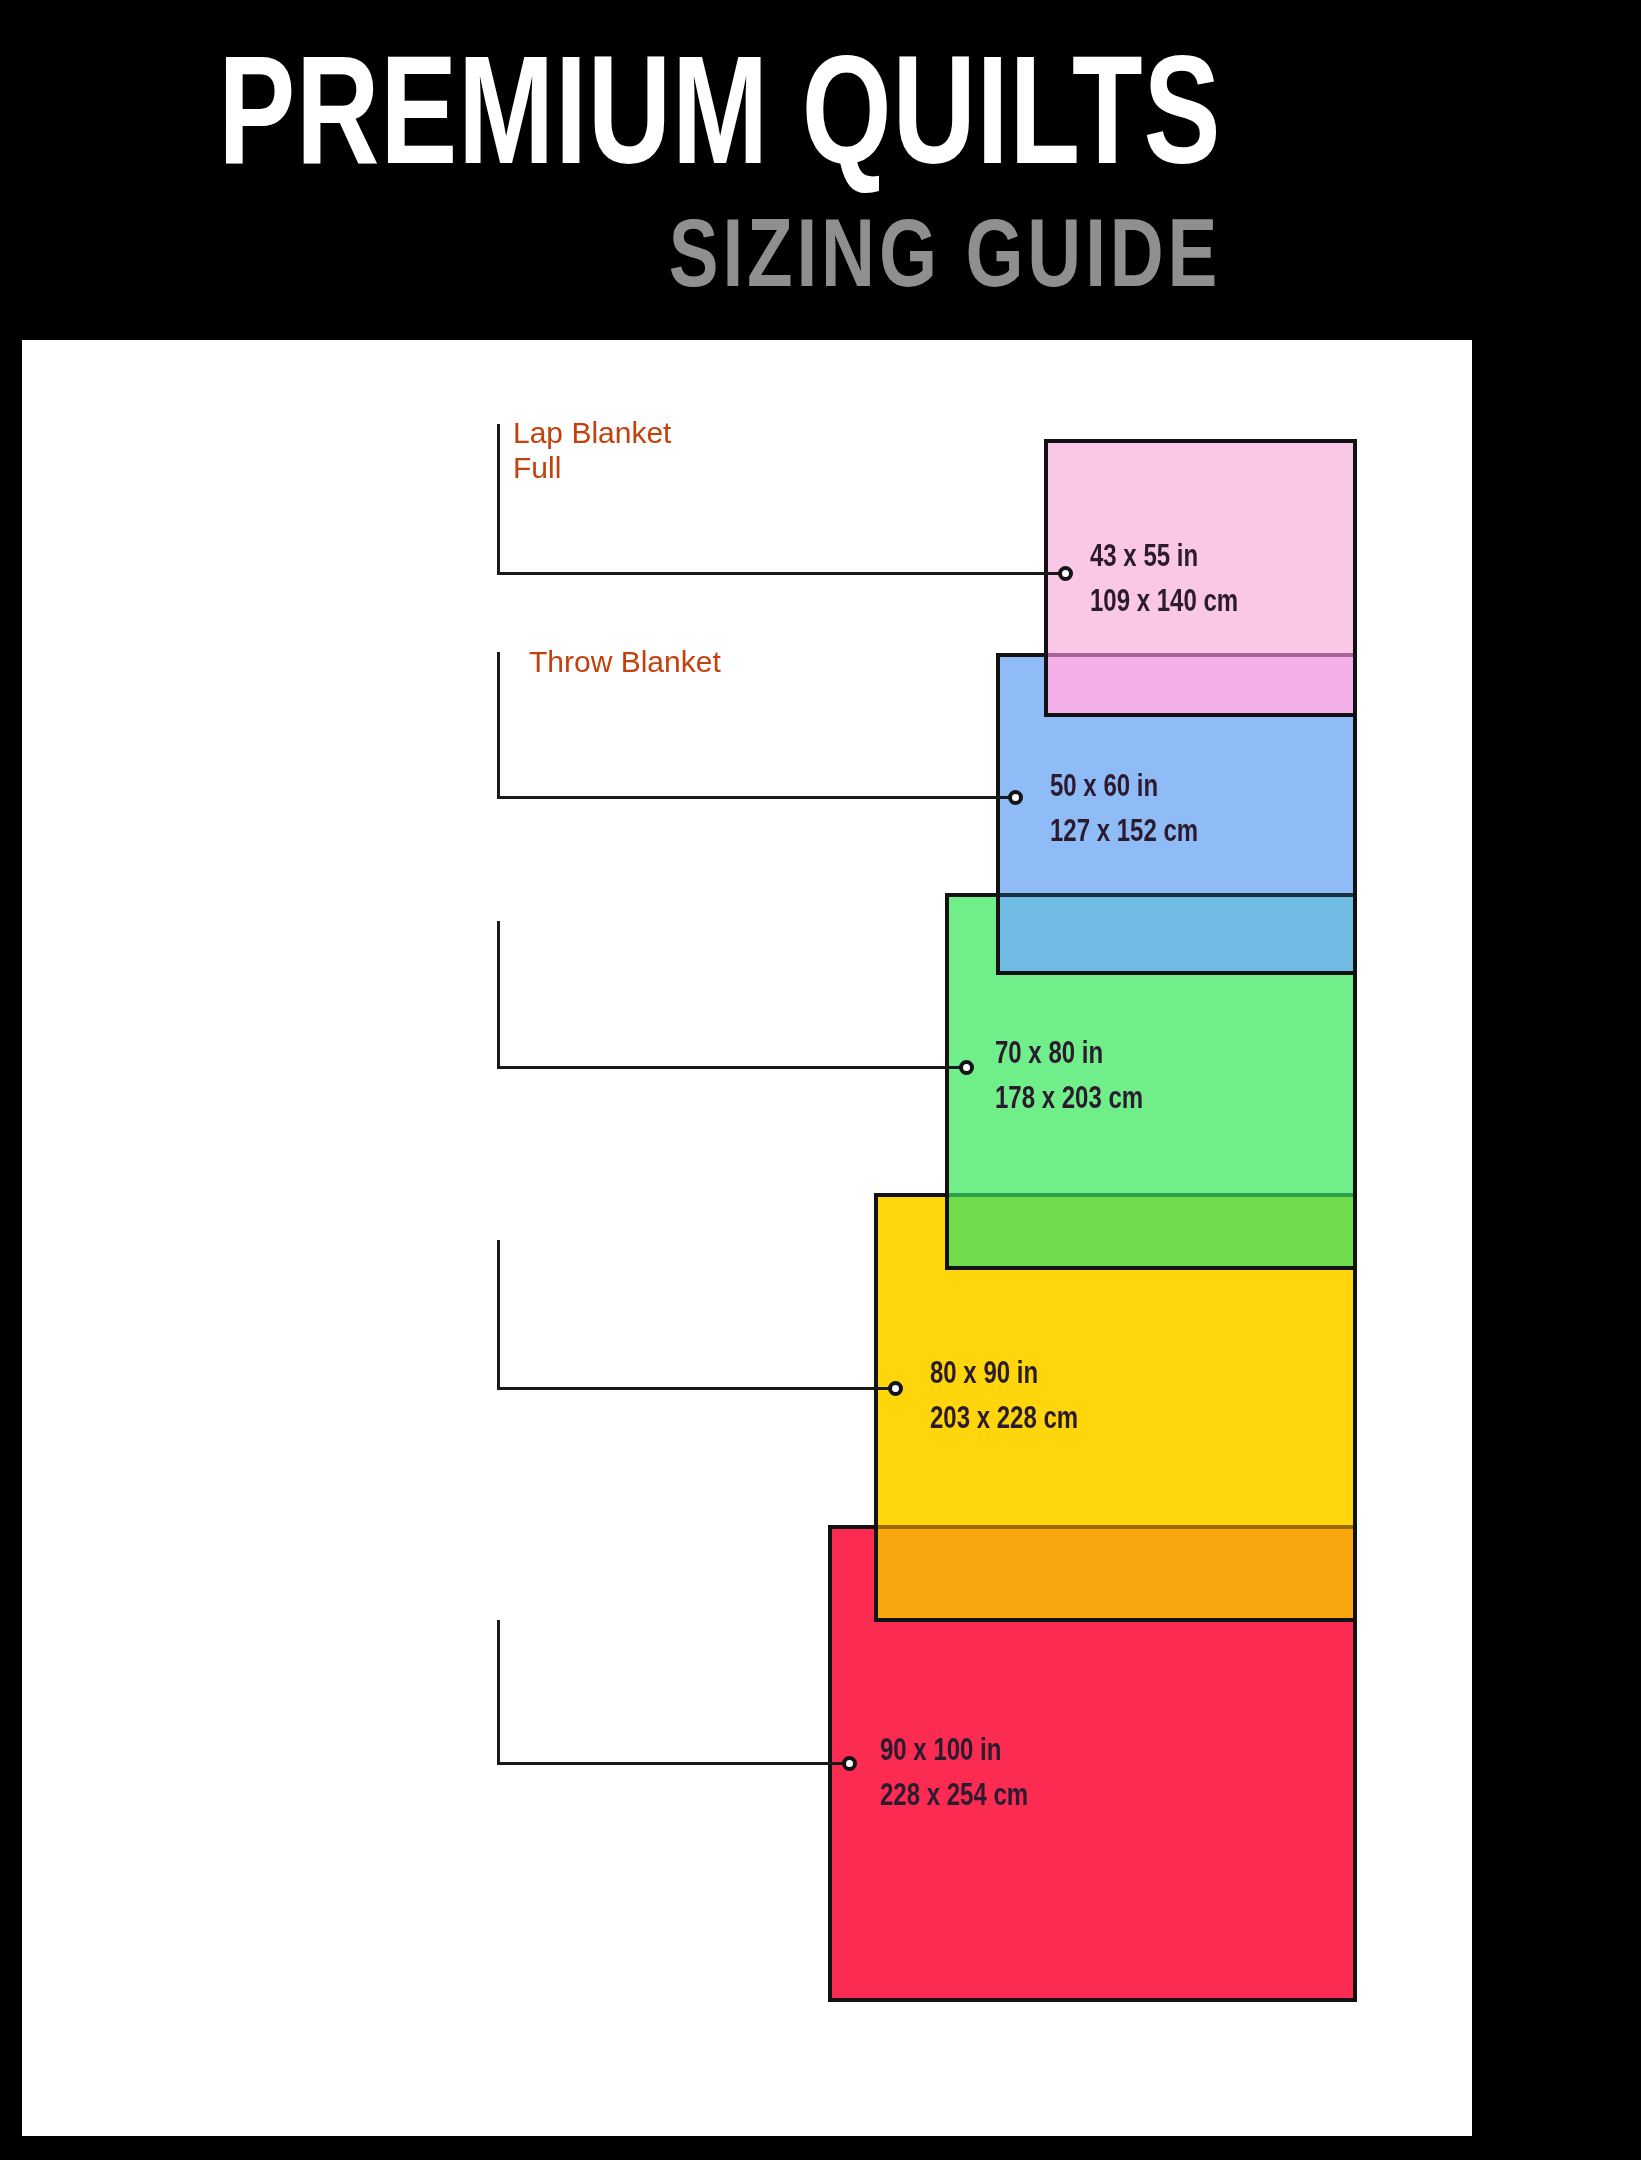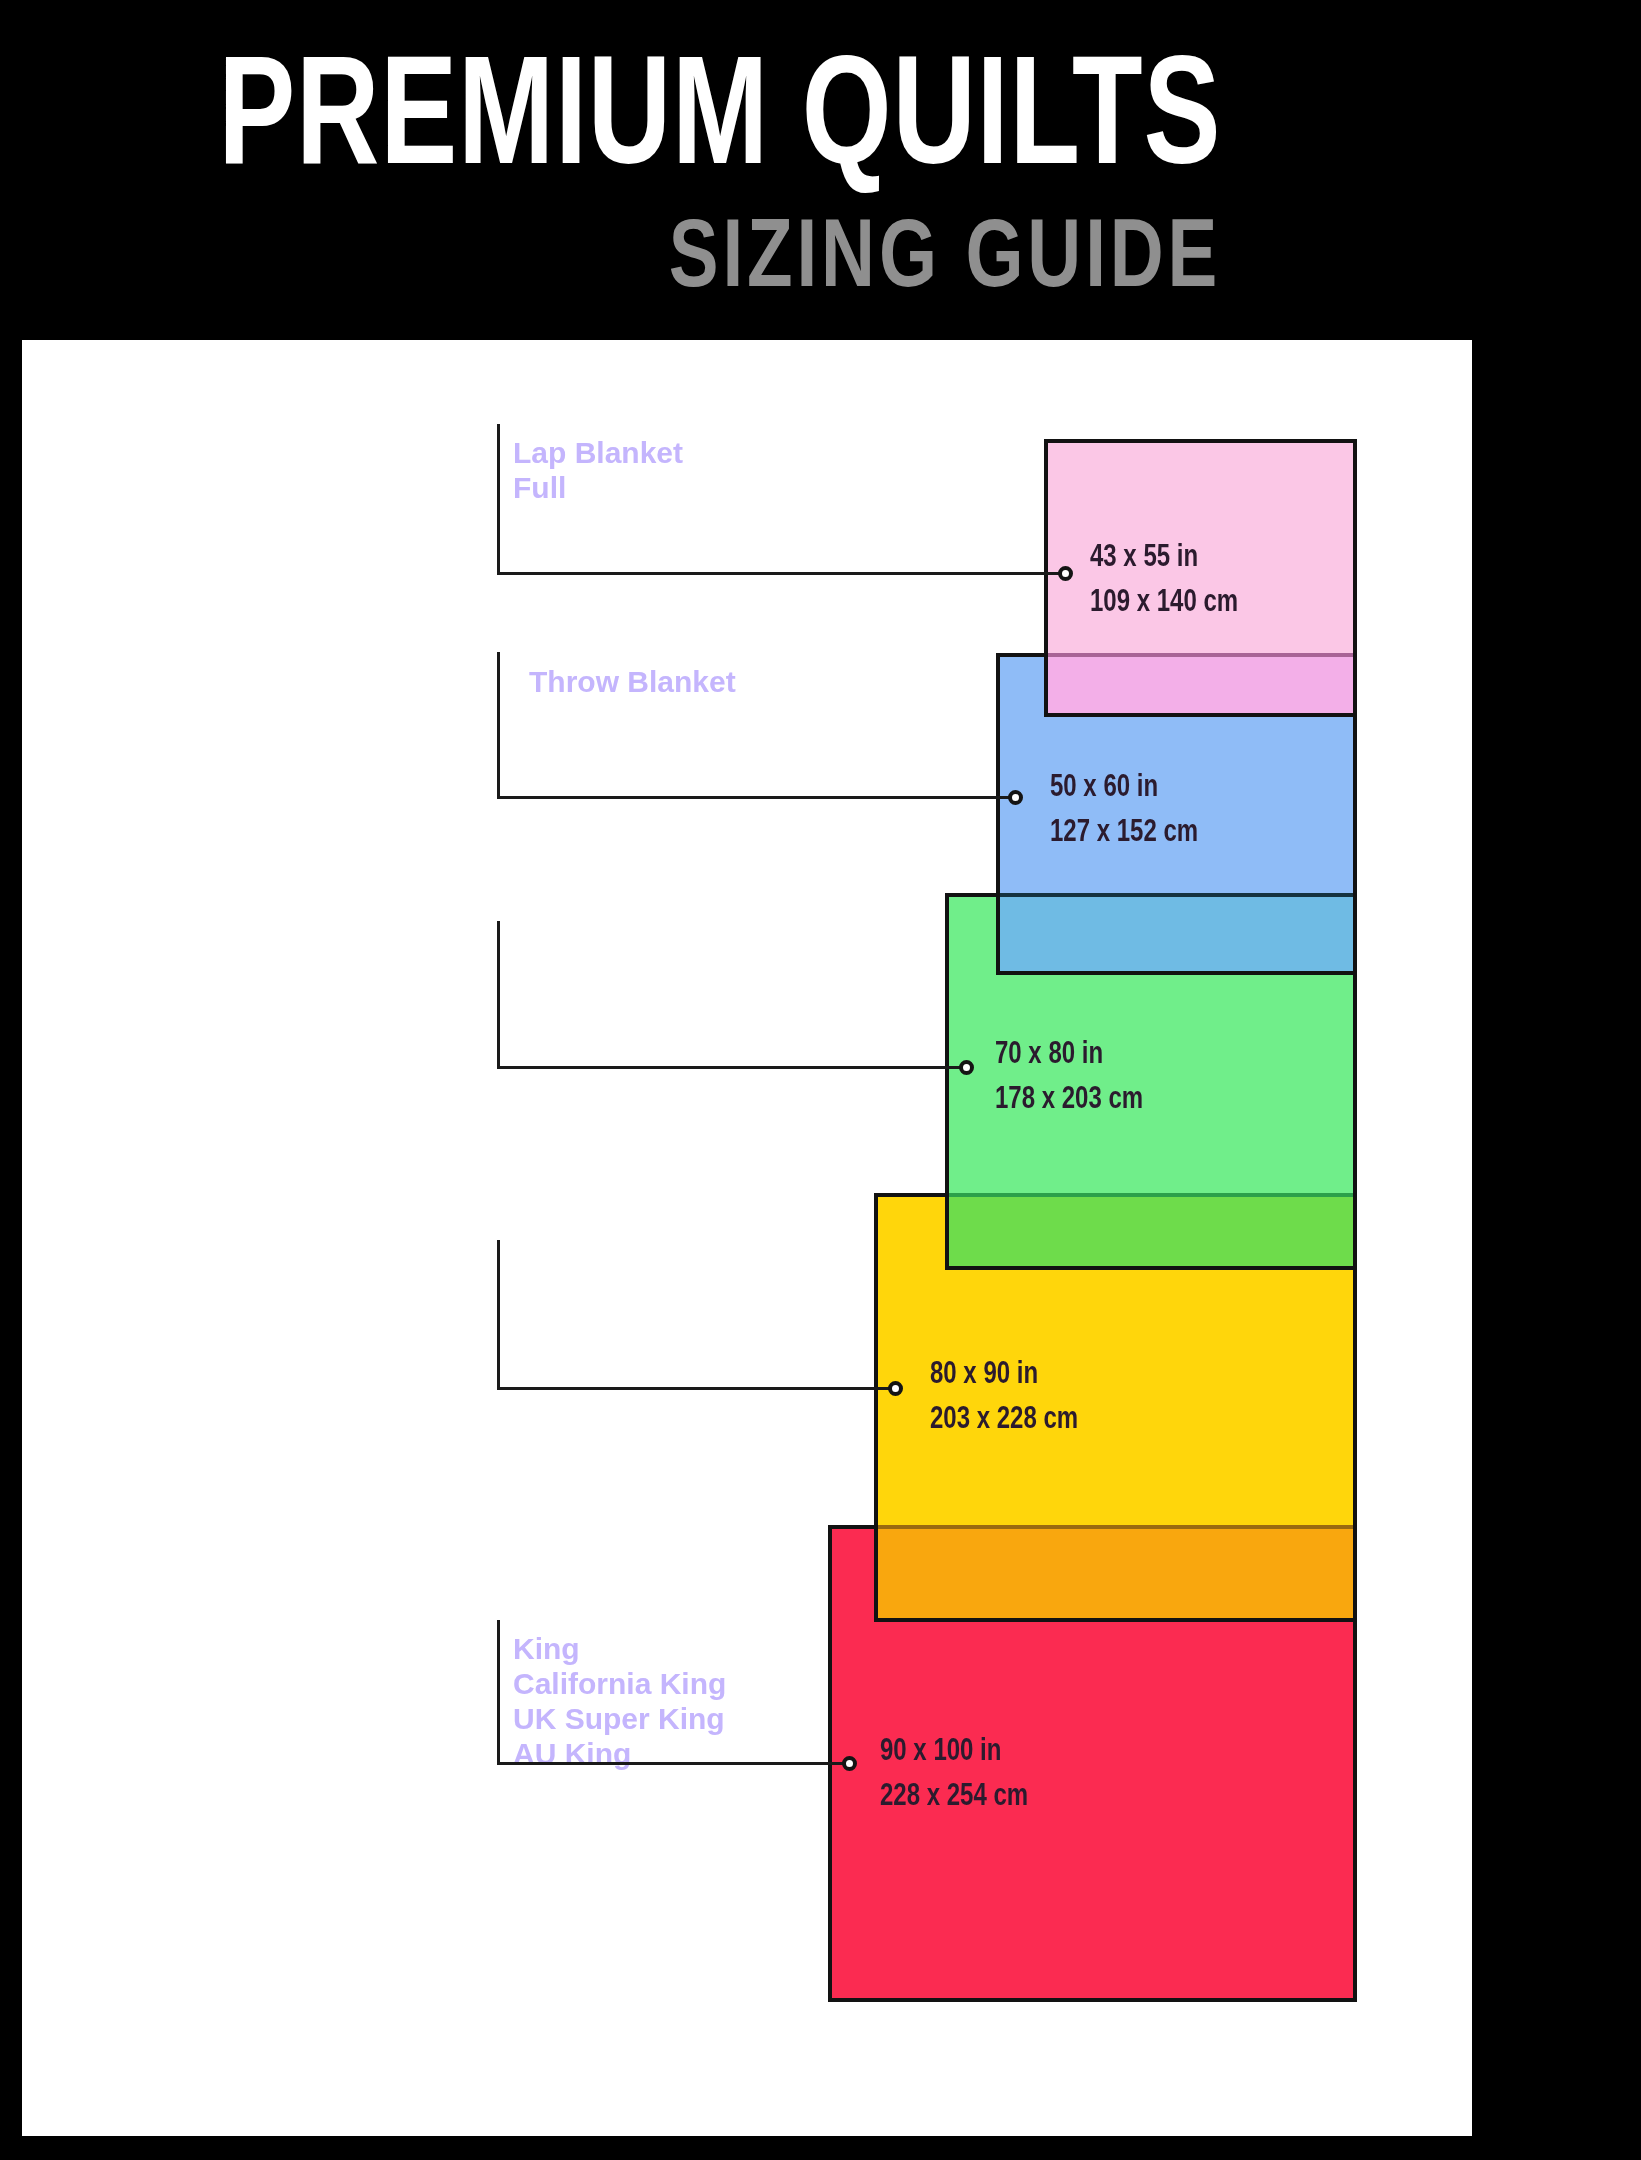--- a/index.html
+++ b/index.html
@@ -14,22 +14,22 @@
   
   #panel{position:absolute;left:22px;top:340px;width:1594px;height:1796px;background:#fff;}
   
   .rect{position:absolute;box-sizing:border-box;border:4px solid #121212;}
   .band{position:absolute;left:0;right:0;border-top:4px solid transparent;box-sizing:border-box;}
   .vline,.hline{position:absolute;background:#1a1a1a;z-index:60;}
   .vline{width:3px;}
   .hline{height:3px;}
   .dot{position:absolute;width:7px;height:7px;border:4px solid #141414;border-radius:50%;
        background:#fff;z-index:65;}
-  .label{position:absolute;color:#c4b5fd;font-weight:bold;font-size:30px;line-height:35px;
-         z-index:60;white-space:nowrap;margin-top:20px;}
+  .label{position:absolute;color:#c2410c;font-weight:normal;font-size:30px;line-height:35px;
+         z-index:60;white-space:nowrap;}
   .dims{position:absolute;color:#2b1b2e;font-weight:bold;font-size:32px;line-height:45px;
         z-index:60;white-space:nowrap;transform:scaleX(.75);transform-origin:0 0;letter-spacing:0;}
   
   .g1-rect{left:1044px;top:439px;width:313px;height:278px;z-index:50;}
   .g1-band{top:210px;height:60px;}
   .g1-label{left:513px;top:415px;}
   .g1-vline{left:497px;top:424px;height:150px;}
   .g1-hline{left:497px;top:572px;width:569px;}
   .g1-dot{left:1058px;top:566px;}
   .g1-dims{left:1090px;top:533px;}
@@ -122,26 +122,20 @@
   </div>
   <div class="vline g4-vline"></div>
   <div class="hline g4-hline"></div>
   <div class="dot g4-dot"></div>
   <div class="dims g4-dims">
     <div>80 x 90 in</div>
     <div>203 x 228 cm</div>
   </div>
 
   <div class="rect g5-rect" style="background-color: rgb(251, 43, 81);"></div>
-  <div class="label g5-label">
-    <div>King</div>
-    <div>California King</div>
-    <div>UK Super King</div>
-    <div>AU King</div>
-  </div>
   <div class="vline g5-vline"></div>
   <div class="hline g5-hline"></div>
   <div class="dot g5-dot"></div>
   <div class="dims g5-dims">
     <div>90 x 100 in</div>
     <div>228 x 254 cm</div>
   </div>
 
 </div>
 

